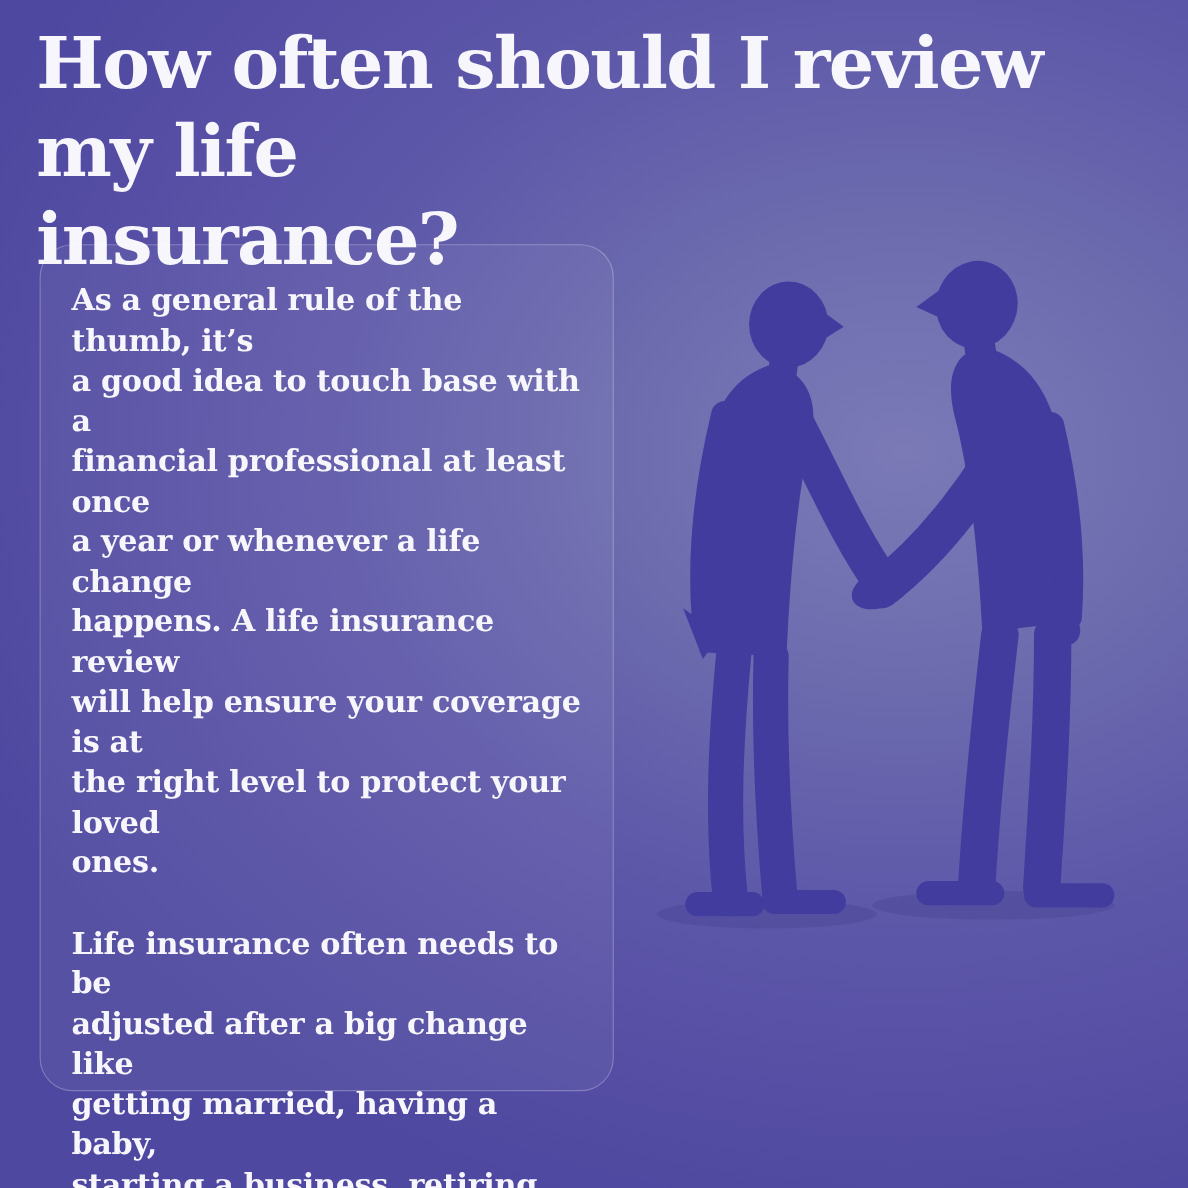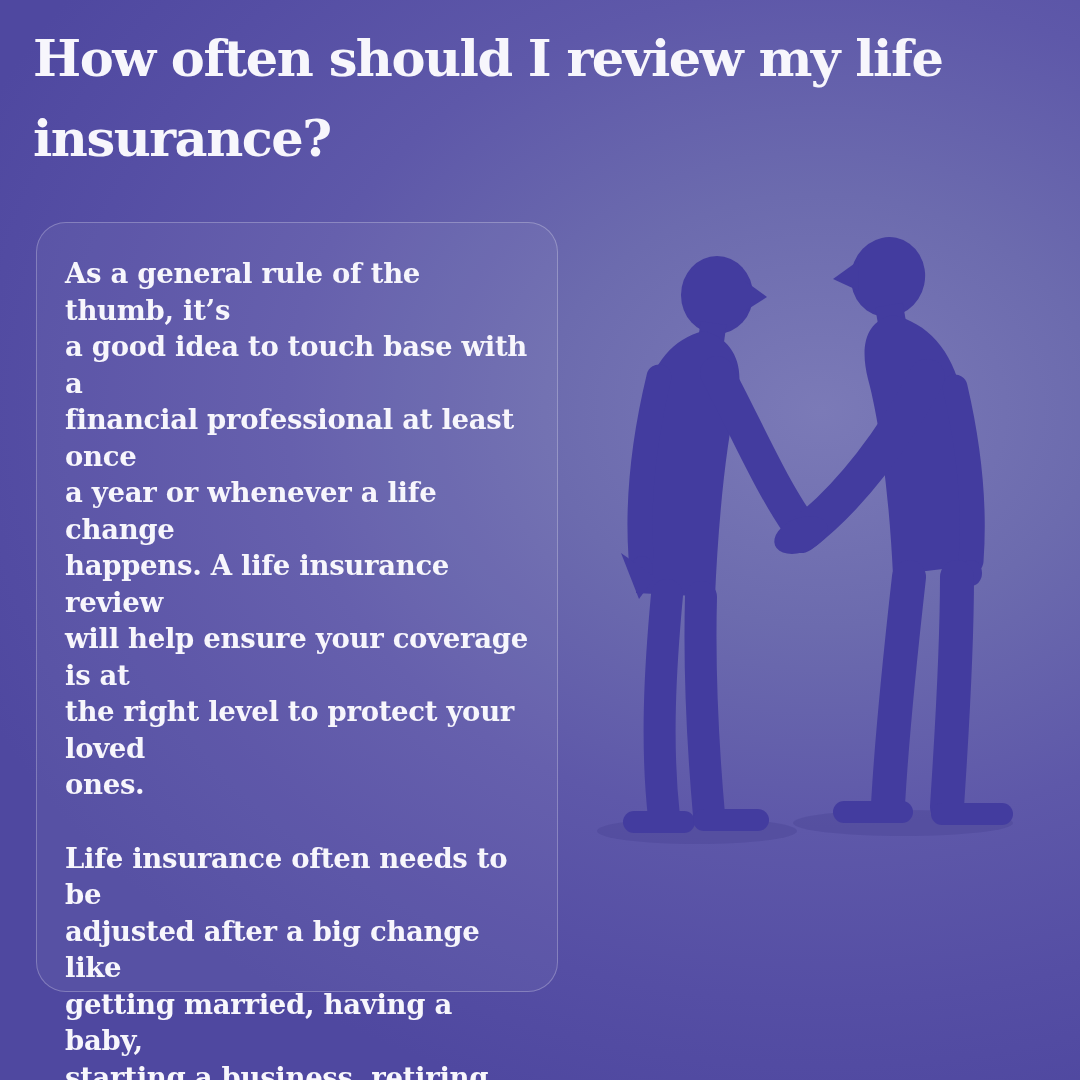--- a/index.html
+++ b/index.html
@@ -10,21 +10,21 @@
       radial-gradient(920px 720px at 76% 38%,
         var(--bg-light,#7b7ab7) 0%,
         #6c6bae 30%,
         #5e58a9 58%,
         #554ea4 82%,
         var(--bg-dark,#4f48a0) 100%);
   }
   .page-title{
     position:absolute;left:33px;top:18px;width:1010px;
     margin:0;
-    font-size:51px;line-height:80px;font-weight:bold;
+    font-size:65px;line-height:80px;font-weight:bold;
     letter-spacing:-1.5px;
     color:var(--text,#f7f6fc);
     white-space:pre-line;
   }
   .info-card{
     position:absolute;left:36px;top:222px;width:522px;height:770px;
     box-sizing:border-box;
     border-radius:30px;
     background:rgba(255,255,255,0.05);
     border:1px solid var(--card-border,rgba(255,255,255,0.25));

